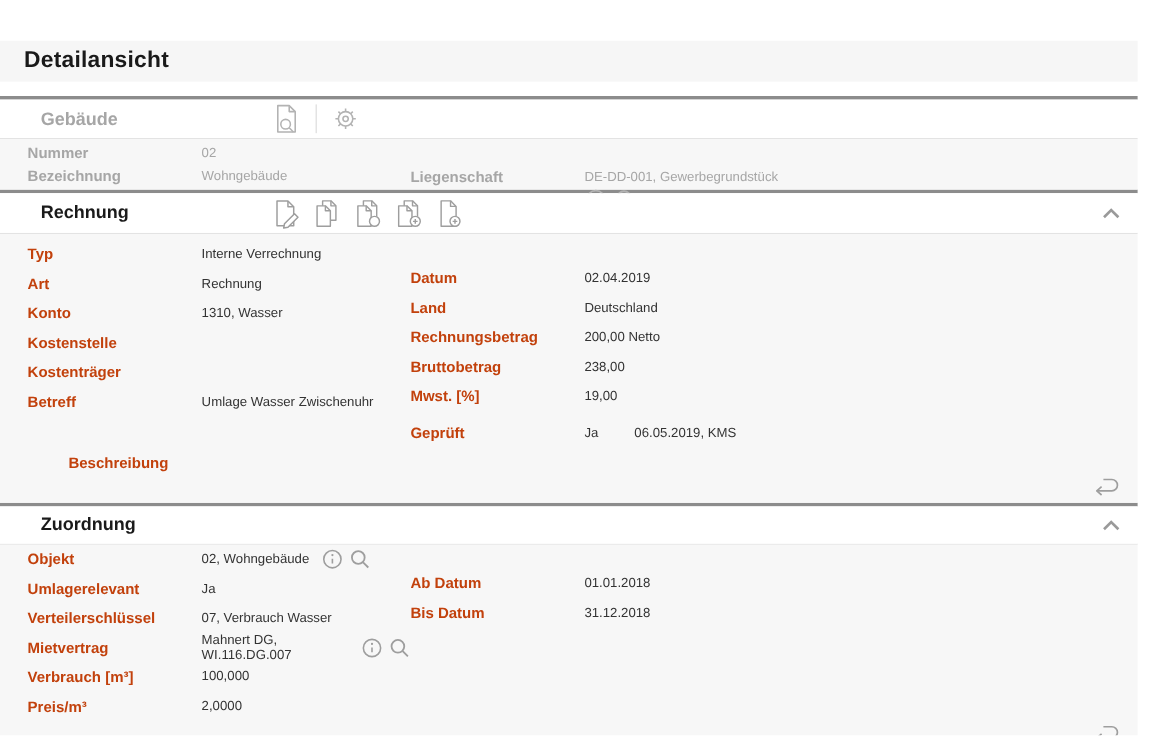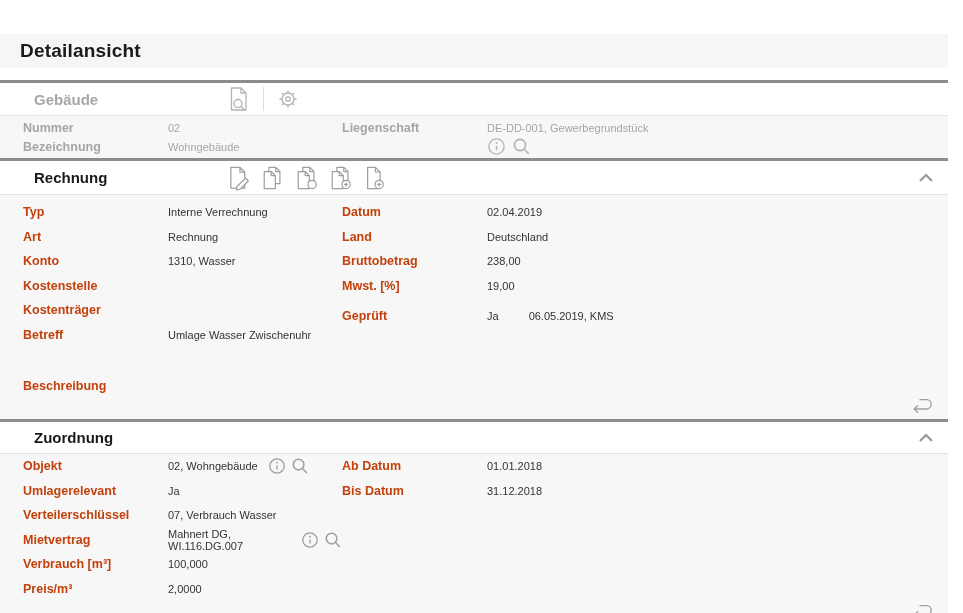--- a/index.html
+++ b/index.html
@@ -29,28 +29,28 @@
   .toolbar { display:flex; align-items:center; gap:10px; }
   .tb-icon { display:inline-flex; align-items:center; justify-content:center; width:24px; height:26px; cursor:pointer; }
   .tb-divider { width:1px; height:24px; background:#dcdcdc; margin:0 2px; }
   .chevron { position:absolute; right:14px; top:50%; transform:translateY(-50%); cursor:pointer; display:inline-flex; }
 
   .sec-body { width:948px; background:#f7f7f7; position:relative; display:flex; align-items:flex-start; }
   .body-gebaeude { height:42px; padding-top:2px; }
   .body-rechnung { height:224px; padding-top:5px; }
   .body-zuordnung { height:171px; }
   .col-left  { width:342px; padding-left:23px; }
-  .col-right { flex:1; }
+  .col-right { flex:1;margin-top:20px; }
   .field-row { display:flex; align-items:center; height:24.5px; }
   .field-row.short { height:19px; }
   .flabel { width:145px; flex:0 0 145px; font-weight:bold; font-size:12.5px; color:#c2410c; }
   .fvalue { font-size:11px; color:#333; display:flex; align-items:center; gap:6px; }
   .fvalue .v2 { margin-left:24px; }
   .disabled .flabel, .disabled .fvalue, .disabled .sec-title { color:#a6a6a6; }
-  .gap-top-27 { margin-top:27px; }
+  .gap-top-27 { margin-top:27px;margin-left:34px; }
   .gap-top-6 { margin-top:6px; }
   .inline-icons { display:inline-flex; align-items:center; gap:5px; margin-left:4px; }
   .mini-icon { display:inline-flex; cursor:pointer; }
   .icons-row { margin-left:145px; height:19px; display:flex; align-items:center; gap:6px; }
   .undo-btn { position:absolute; right:13px; bottom:5px; cursor:pointer; display:inline-flex; }
   svg { display:block; }
 </style>
 </head>
 <body>
 
@@ -209,20 +209,24 @@
           </div>
         </div>
         <div class="col-right">
           <div class="field-row">
             <span class="flabel">Datum</span>
             <span class="fvalue">02.04.2019</span>
           </div>
           <div class="field-row">
             <span class="flabel">Land</span>
             <span class="fvalue">Deutschland</span>
+          </div>
+          <div class="field-row">
+            <span class="flabel">Rechnungsbetrag</span>
+            <span class="fvalue">200,00 Netto</span>
           </div>
           <div class="field-row">
             <span class="flabel">Bruttobetrag</span>
             <span class="fvalue">238,00</span>
           </div>
           <div class="field-row">
             <span class="flabel">Mwst. [%]</span>
             <span class="fvalue">19,00</span>
           </div>
           <div class="field-row gap-top-6">

